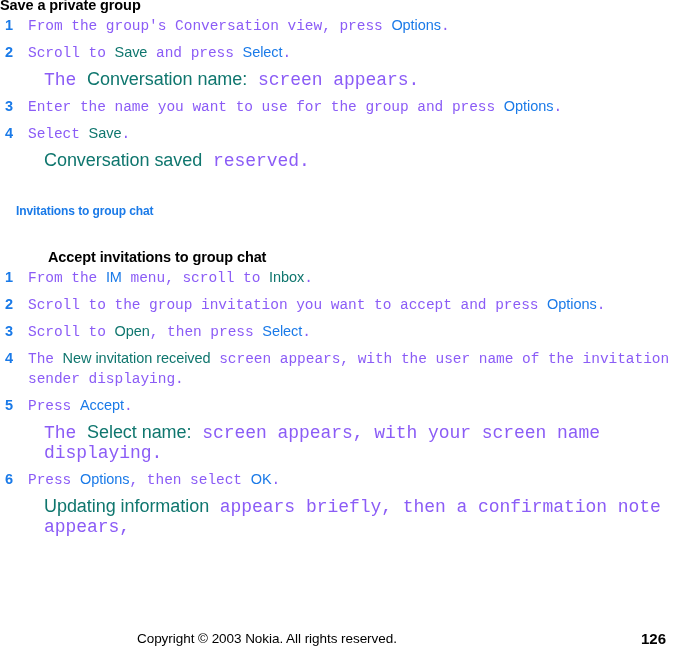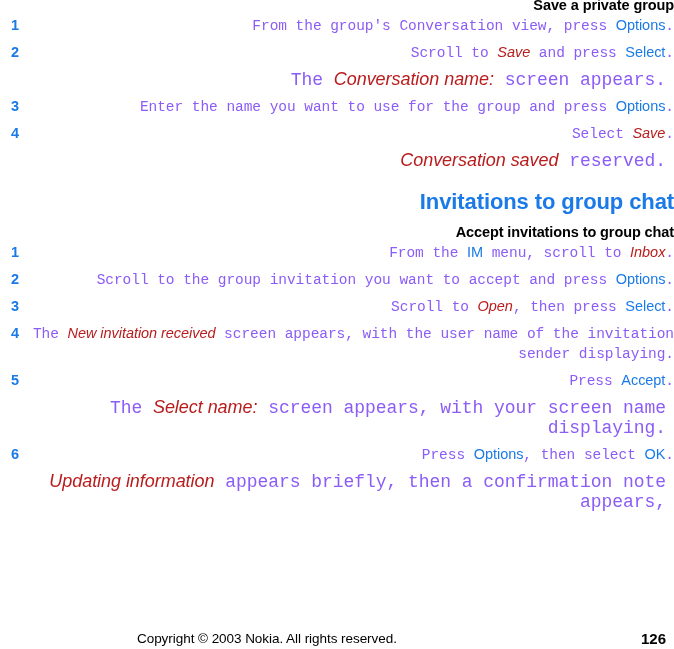--- a/index.html
+++ b/index.html
@@ -15,46 +15,45 @@
     color: #000000;
     overflow: hidden;
   }
 
   .page {
     position: absolute;
     left: 0;
     top: 0;
     width: 674px;
     height: 649px;
-    text-align: right;
   }
 
   .content {
     position: absolute;
     left: 0px;
     top: -4px;
     width: 674px;
   }
 
   
   .h-sub {                      
     font-size: 14.5px;
     font-weight: bold;
     letter-spacing: -0.1px;
     line-height: 18px;
     margin: 0;
     padding: 0 0 2px 0;
   }
   .h-blue {                     
-    font-size: 22px;
+    font-size: 12px;
     font-weight: bold;
     color: #1a7ae8;
     letter-spacing: -0.1px;
     line-height: 20px;
-    margin: 0;
+    margin: 16px;
     padding: 14px 0 8px 0;
   }
   .h-sub.tight { padding-top: 3px; margin-left: 48px; }
 
   
   .step {
     position: relative;
     padding: 0 0 0 28px;
     margin: 0 0 7px 0;
     font-size: 14.5px;
@@ -74,21 +73,21 @@
   .note {                       
     padding: 0 8px 0 28px;
     margin: 0 0 7px 16px;
     font-size: 18px;
     line-height: 19px;
     letter-spacing: -0.05px;
   }
 
   
   .b    { font-weight: normal; color: #1a7ae8; }     
-  .i    { font-style: italic; color: #b91c1c; }    
+  .i    { color: #0f766e; }    
   .t    { color: #8b5cf6; font-family: Liberation Mono, monospace; }
 
   
   .footer {
     position: absolute;
     left: 0;
     bottom: 0;
     width: 674px;
     height: 30px;
     padding-left: 16px;

